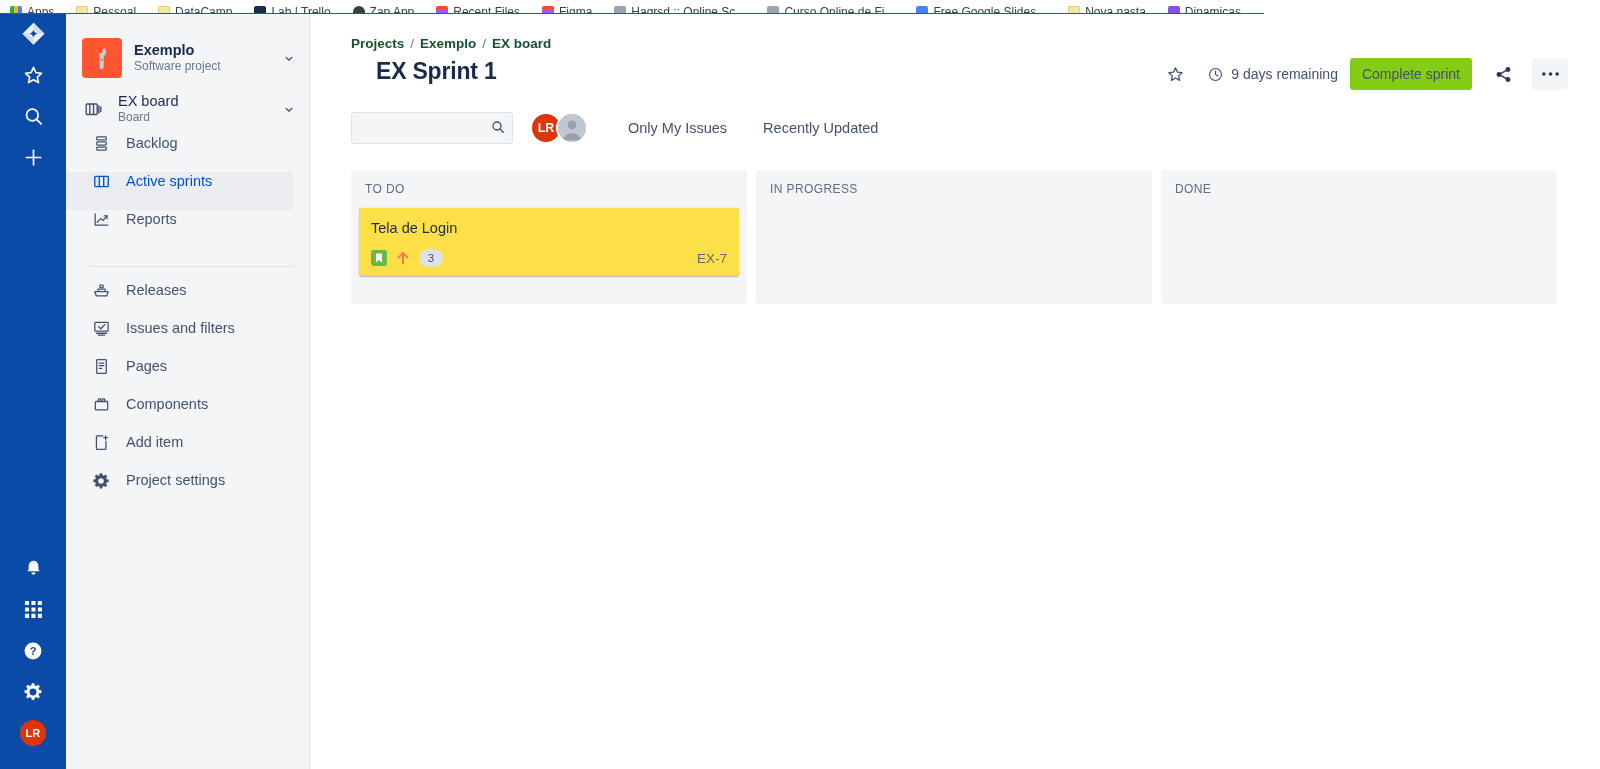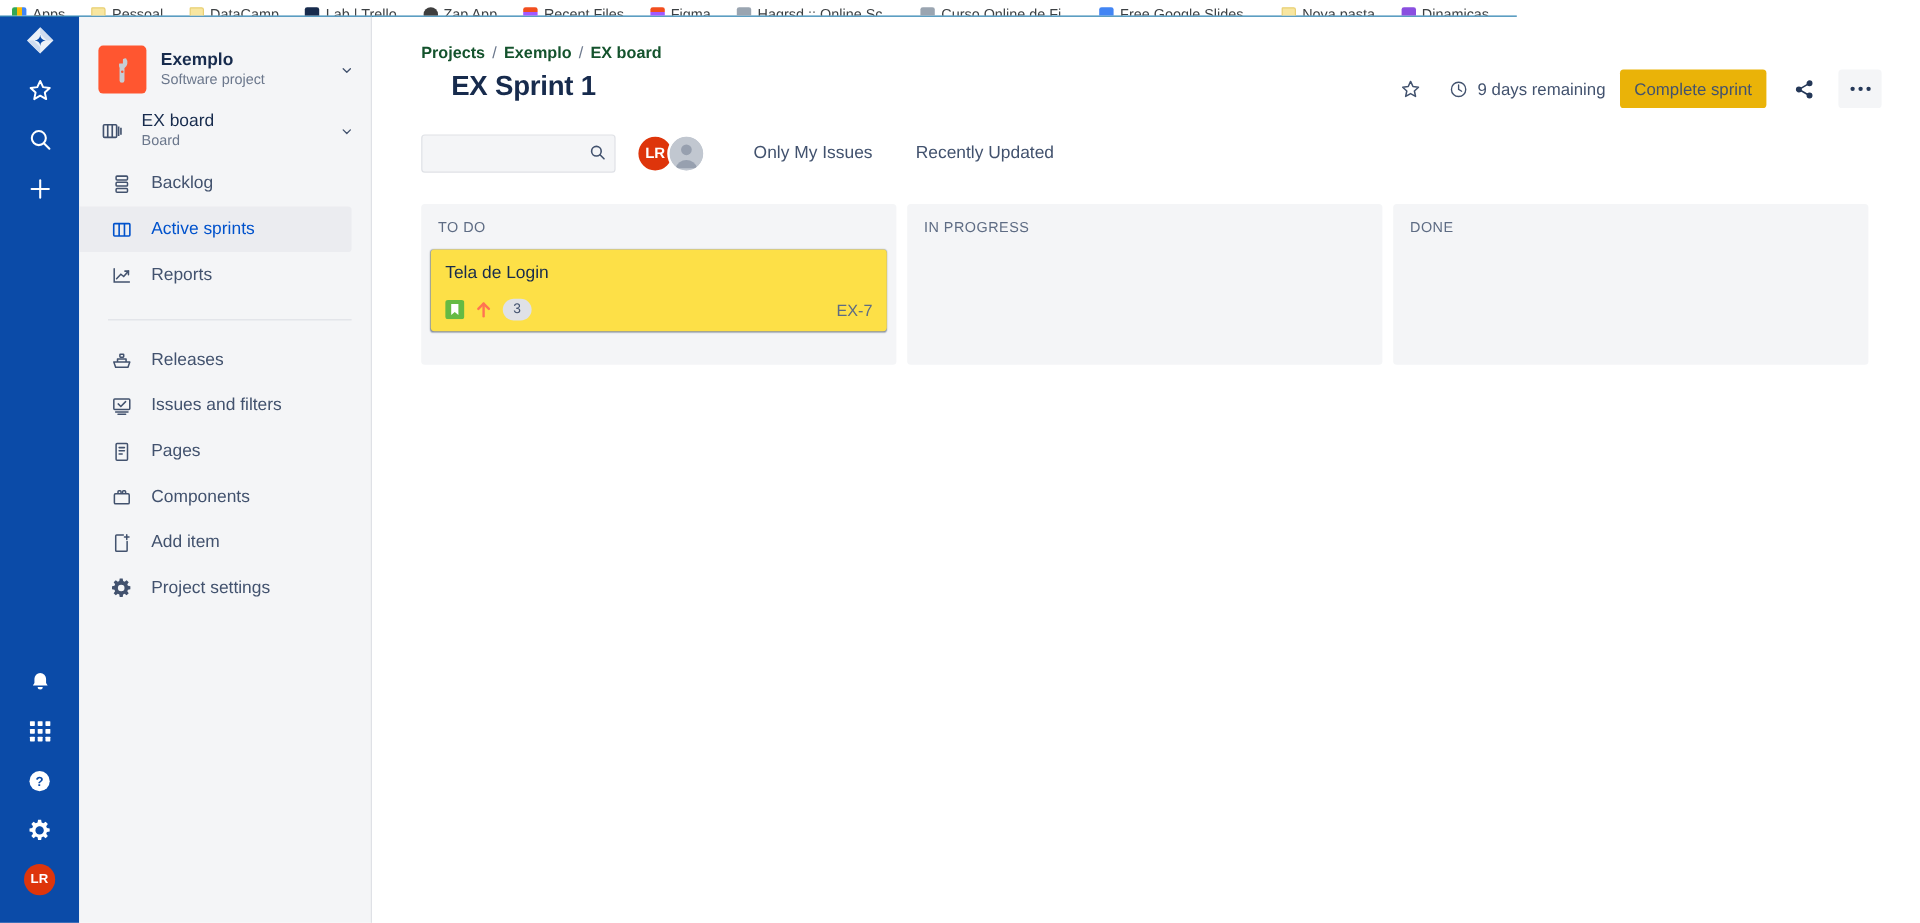--- a/index.html
+++ b/index.html
@@ -89,21 +89,21 @@
     padding: 7px 14px 7px 16px; gap: 12px; cursor: pointer;
   }
   .board-icon-wrap { width: 24px; flex: 0 0 24px; display: flex; justify-content: center; }
   #board-name { font-size: 14.5px; color: #172b4d; line-height: 17px; font-weight: normal; }
   #board-type { font-size: 12px; color: #6b778c; line-height: 15px; }
 
   .chev { flex: 0 0 12px; color: #42526e; }
 
   .nav-list { margin-top: 2px; }
   .nav-item {
-    display: flex; align-items: center; gap: 14px;
+    display: flex; gap: 14px;
     height: 38px; padding-left: 24px; padding-right: 14px;
     cursor: pointer; color: #42526e; font-size: 14.5px;
     border-radius: 0 3px 3px 0; margin-right: 16px;
   }
   .nav-item .ni-icon { width: 22px; flex: 0 0 22px; display: flex; justify-content: center; }
   .nav-item.selected { background: #ebecf0; color: #0052cc; }
   .nav-item.selected .nav-label { color: #0052cc; }
   .nav-label { line-height: 18px; }
 
   #sidebar-divider {
@@ -134,21 +134,21 @@
     display: flex; align-items: center; justify-content: center;
     cursor: pointer; background: transparent; border: none;
   }
   #days-remaining {
     display: flex; align-items: center; gap: 7px;
     font-size: 14px; color: #42526e; padding: 0 10px 0 14px;
     height: 32px; cursor: pointer; border-radius: 3px;
   }
   #complete-sprint {
     height: 32px; padding: 0 12px; border: none; border-radius: 3px;
-    background: #eab308; color: #42526e; font-size: 14px;
+    background: #84cc16; color: #42526e; font-size: 14px;
     cursor: pointer; font-family: "Liberation Sans", sans-serif;
     display: flex; align-items: center;
   }
   #more-btn { background: #f4f5f7; width: 36px; height: 32px; margin-left: 10px; }
   #share-btn { margin-left: 12px; width: 34px; }
 
   
   #toolbar {
     display: flex; align-items: center; margin-top: 22px; gap: 0;
   }

